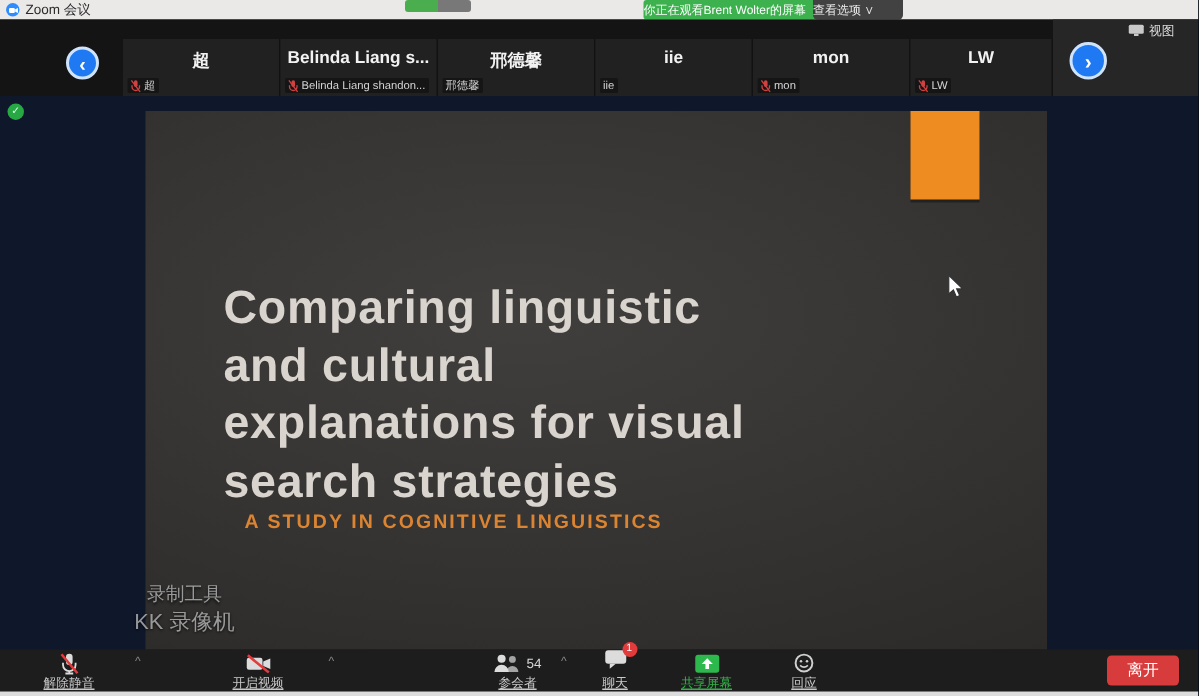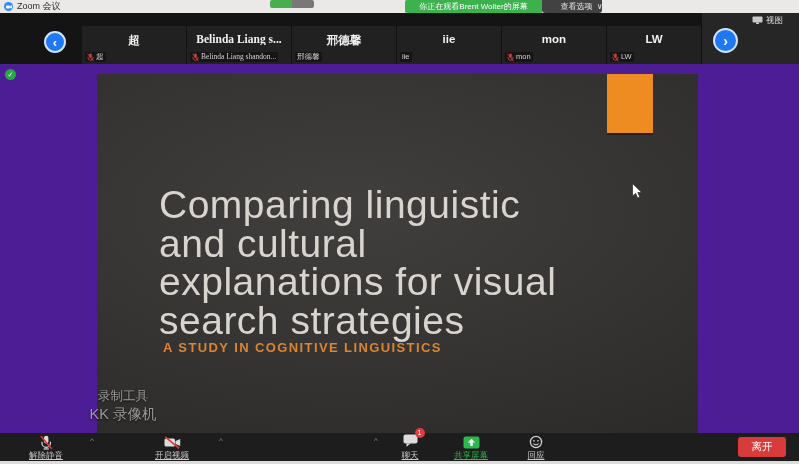--- a/index.html
+++ b/index.html
@@ -1,32 +1,32 @@
 <!DOCTYPE html>
 <html><head>
 <meta charset="utf-8">
 <style>
   * { margin:0; padding:0; box-sizing:border-box; }
   body { font-family:"Liberation Sans", sans-serif; background:#000; }
-  #page { position:relative; width:799px; height:464px; background:#4c1d95; overflow:hidden; }
+  #page { position:relative; width:799px; height:464px; background:#0f172a; overflow:hidden; }
 
   
   .titlebar { position:absolute; left:0; top:0; width:799px; height:13px; background:#ebe9e8; }
   .zoom-logo { position:absolute; left:4px; top:2px; width:9px; height:9px; border-radius:50%;
     background:#2d8cff; display:flex; align-items:center; justify-content:center; }
   .app-title { position:absolute; left:17px; top:0; font-size:9px; line-height:13px; color:#2b2b2b; }
   .mini-toggle { position:absolute; left:270px; top:0; width:44px; height:8px; border-radius:2px;
     overflow:hidden; display:flex; }
   .mini-toggle .g { width:22px; height:8px; background:#4aae4f; }
   .mini-toggle .y { width:22px; height:8px; background:#787878; }
-  .banner { position:absolute; left:405px; top:0; width:137px; height:13px; background:#3cb14e;
-    color:#fff; font-size:8px; line-height:13px; text-align:center; white-space:nowrap; overflow:hidden;
+  .banner { position:absolute; left:429px; top:0; width:137px; height:13px; background:#3cb14e;
+    color:#fff; font-size:8px; line-height:13px; text-align:left; white-space:nowrap; overflow:hidden;
     border-radius:2px 0 0 2px; }
   .options-btn { position:absolute; left:542px; top:0; width:60px; height:13px; background:#424242;
-    color:#ededed; font-size:8px; line-height:13px; text-align:right; border-radius:0 0 3px 3px; cursor:default;font-family:Liberation Mono, monospace; }
+    color:#ededed; font-size:8px; line-height:13px; text-align:left; border-radius:0 0 3px 3px; cursor:default; }
 
   
   .strip { position:absolute; left:0; top:13px; width:799px; height:51px; background:#141414; }
   .strip-right { position:absolute; left:702px; top:13px; width:97px; height:51px; background:#262626; }
   .view-btn { position:absolute; left:752px; top:15px; height:12px; display:flex; align-items:center; gap:3px;
     color:#dcdcdc; font-size:8.5px; }
   .tile { position:absolute; top:26px; height:38px; background:#212121; border-right:1px solid #121212; }
   .tile-name { position:absolute; left:0; right:0; top:7px; text-align:center; color:#f2f2f2;
     font-size:11.5px; font-weight:bold; white-space:nowrap; overflow:hidden; }
   .tile-label { position:absolute; left:3px; bottom:2px; max-width:96%; display:flex; align-items:center; gap:2px;
@@ -37,22 +37,22 @@
   .nav-prev { left:44px; top:31px; width:22px; height:22px; font-size:13px; }
   .nav-next { left:713px; top:28px; width:25px; height:25px; font-size:14px; }
   .check-badge { position:absolute; left:5px; top:69px; width:11px; height:11px; border-radius:50%;
     background:#28a745; color:#eafff0; font-size:7px; line-height:11px; text-align:center; }
 
   
   .slide { position:absolute; left:97px; top:74px; width:601px; height:359px;
     background:radial-gradient(120% 95% at 42% 38%, #413f3e 0%, #373534 40%, #2c2b2a 78%, #262524 100%); }
   .orange-rect { position:absolute; left:510px; top:0; width:46px; height:59px; background:#ee8b21;
     box-shadow:0 2px 0 rgba(0,0,0,0.35); }
-  .slide-title { position:absolute; left:62px; top:112px; width:480px; color:#d9d4ce;
-    font-size:39px; line-height:38.5px; letter-spacing:0.5px; font-weight:400; }
+  .slide-title { position:absolute; left:52px; top:112px; width:480px; color:#d9d4ce;
+    font-size:31px; line-height:38.5px; letter-spacing:0.5px; font-weight:700; }
   .slide-subtitle { position:absolute; left:66px; top:266px; color:#db8431; font-size:13px;
     font-weight:bold; letter-spacing:1.4px; }
   .cursor { position:absolute; left:535px; top:109px; }
 
   .watermark { position:absolute; left:58px; top:388px; width:130px; text-align:center;
     color:#b5b5b5; opacity:0.8; font-weight:normal; text-shadow:0 1px 2px #000; }
   .watermark .w1 { font-size:12.5px; }
   .watermark .w2 { font-size:14.5px; }
 
   
@@ -106,21 +106,21 @@
     <div class="tile-name">超</div>
     <div class="tile-label">
       <svg width="7" height="9" viewBox="0 0 7 9">
           <rect x="2.3" y="0.5" width="2.4" height="4.5" rx="1.2" fill="#d24141"></rect>
           <path d="M1,3.8 v1 a2.5,2.5 0 0 0 5,0 v-1" stroke="#d24141" fill="none" stroke-width="0.9"></path>
           <line x1="0.6" y1="0.6" x2="6.4" y2="8.2" stroke="#d24141" stroke-width="0.9"></line>
         </svg>
       <span>超</span>
     </div>
   </div>
-  <div class="tile" style="left:187px; width:105px;font-family:Liberation Serif, serif;">
+  <div class="tile" style="left:187px; width:105px;">
     <div class="tile-name">Belinda Liang s...</div>
     <div class="tile-label">
       <svg width="7" height="9" viewBox="0 0 7 9">
           <rect x="2.3" y="0.5" width="2.4" height="4.5" rx="1.2" fill="#d24141"></rect>
           <path d="M1,3.8 v1 a2.5,2.5 0 0 0 5,0 v-1" stroke="#d24141" fill="none" stroke-width="0.9"></path>
           <line x1="0.6" y1="0.6" x2="6.4" y2="8.2" stroke="#d24141" stroke-width="0.9"></line>
         </svg>
       <span>Belinda Liang shandon...</span>
     </div>
   </div>
@@ -205,20 +205,32 @@
       <svg width="17" height="13" viewBox="0 0 17 13">
           <rect x="0.5" y="2.5" width="10.5" height="8" rx="1.5" fill="#dcdcdc"></rect>
           <polygon points="11.5,5 16.2,3 16.2,10 11.5,8" fill="#dcdcdc"></polygon>
           <line x1="1.2" y1="0.8" x2="15.2" y2="12.4" stroke="#e23b3b" stroke-width="1.7"></line>
         </svg>
     </div>
     <div class="lbl">开启视频</div>
   </div>
   <div class="chev" style="left:219px;">^</div>
 
+  <div class="ctrl" style="left:312px; width:66px;">
+    <div class="icon-row">
+      <svg width="19" height="13" viewBox="0 0 19 13">
+          <circle cx="12.6" cy="3.6" r="2.3" fill="#a3a3a3"></circle>
+          <path d="M8.6,12 a4,4 0 0 1 8,0 z" fill="#a3a3a3"></path>
+          <circle cx="5.4" cy="3.2" r="2.7" fill="#dcdcdc"></circle>
+          <path d="M0.6,12 a4.8,4.8 0 0 1 9.6,0 z" fill="#dcdcdc"></path>
+        </svg>
+      <span class="count">54</span>
+    </div>
+    <div class="lbl">参会者</div>
+  </div>
   <div class="chev" style="left:374px;">^</div>
 
   <div class="ctrl" style="left:384px; width:52px;">
     <div class="icon-row">
       <span class="chat-wrap">
         <svg width="15" height="13" viewBox="0 0 15 13">
             <rect x="0.5" y="0.5" width="14" height="9" rx="2" fill="#dcdcdc"></rect>
             <polygon points="3.5,9.5 3.5,12.8 7.5,9.5" fill="#dcdcdc"></polygon>
           </svg>
         <span class="chat-badge">1</span>

